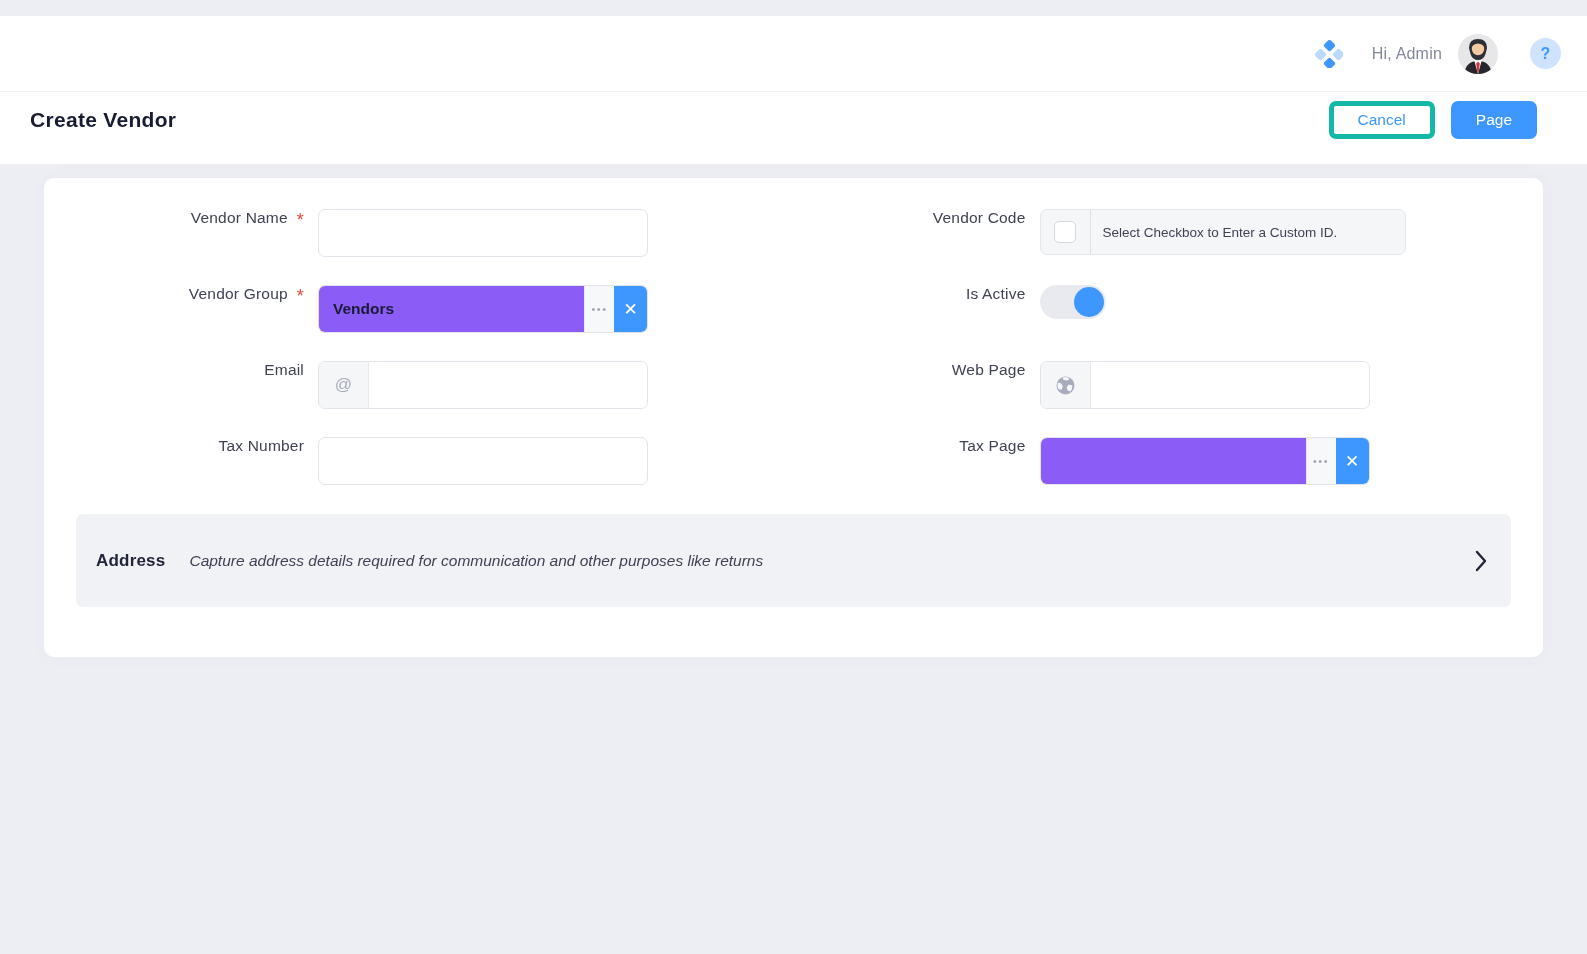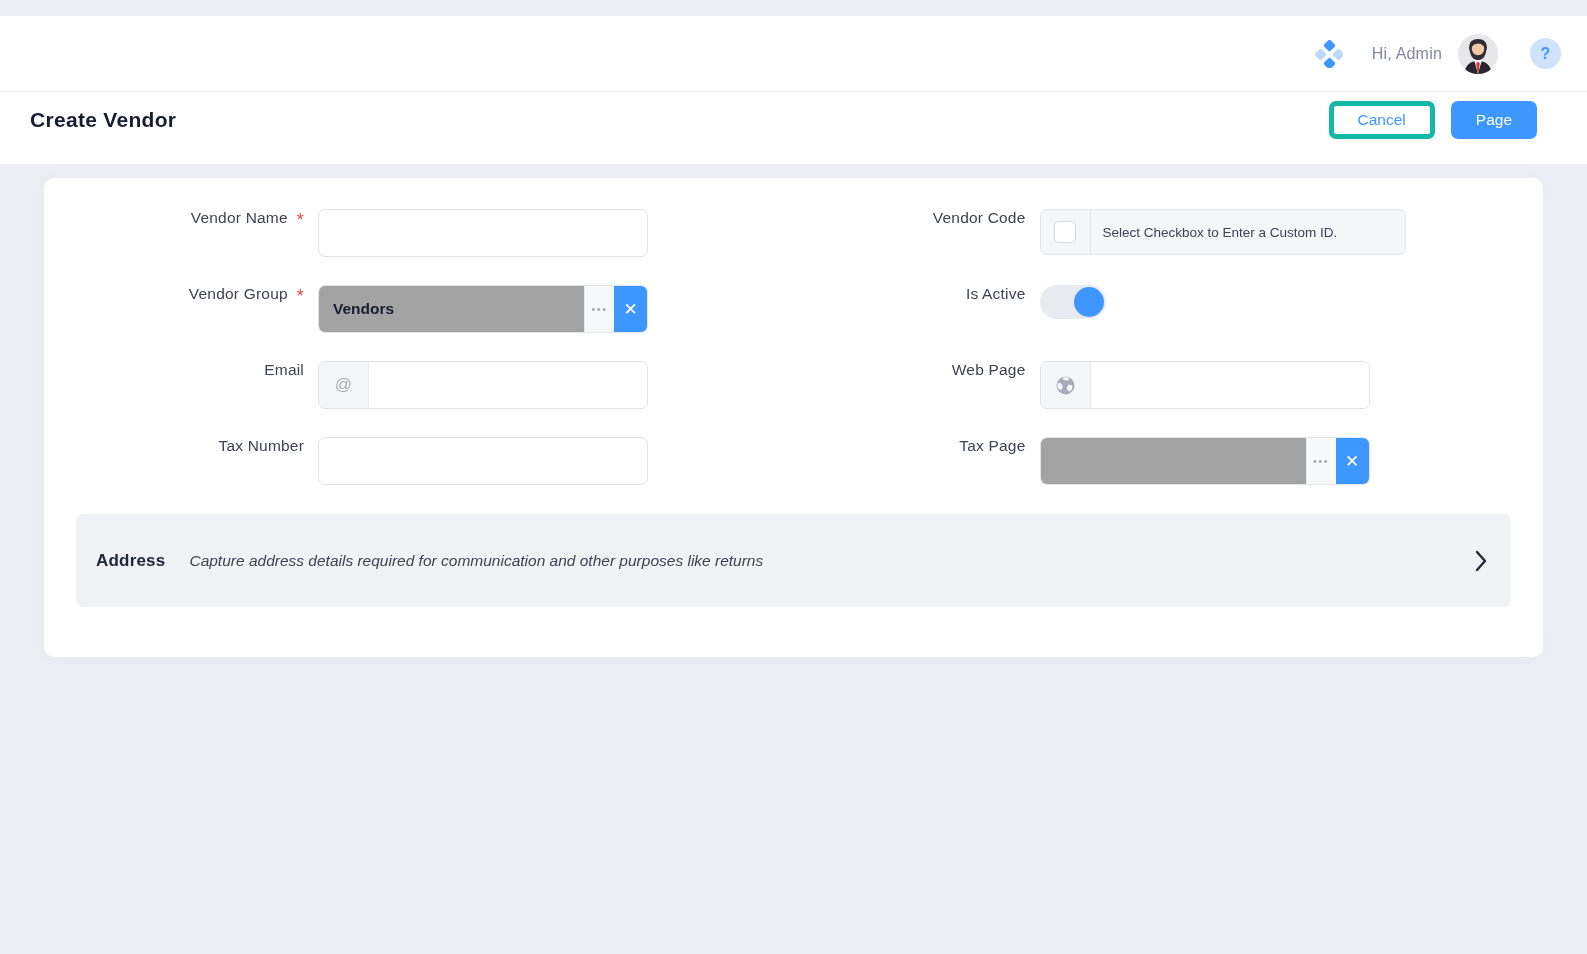--- a/index.html
+++ b/index.html
@@ -68,21 +68,21 @@
     width:330px; height:48px; border:1px solid #e1e3ea; border-radius:7px;
     background:#fff; font-family:inherit; font-size:15px; color:#181c32;
     padding:0 14px; outline:none;
   }
   
   .lookup-group {
     width:330px; height:48px; display:flex;
     border:1px solid #e1e3ea; border-radius:7px; overflow:hidden; background:#fff;
   }
   .lookup-group input {
-    flex:1; min-width:0; border:none; outline:none; background:#a3a3a3;
+    flex:1; min-width:0; border:none; outline:none; background:#8b5cf6;
     font-family:inherit; font-size:15.5px; font-weight:600; color:#181c32; padding:0 14px;
   }
   .lookup-group input.plain { font-weight:400; }
   .dots-btn {
     width:30px; background:#f7f8fa; border-left:1px solid #e8e9ee;
     display:flex; align-items:center; justify-content:center;
     color:#a1a5b7; font-size:11px; letter-spacing:1.5px; cursor:pointer;
   }
   .clear-btn {
     width:33px; background:#3E97FF; color:#fff;

